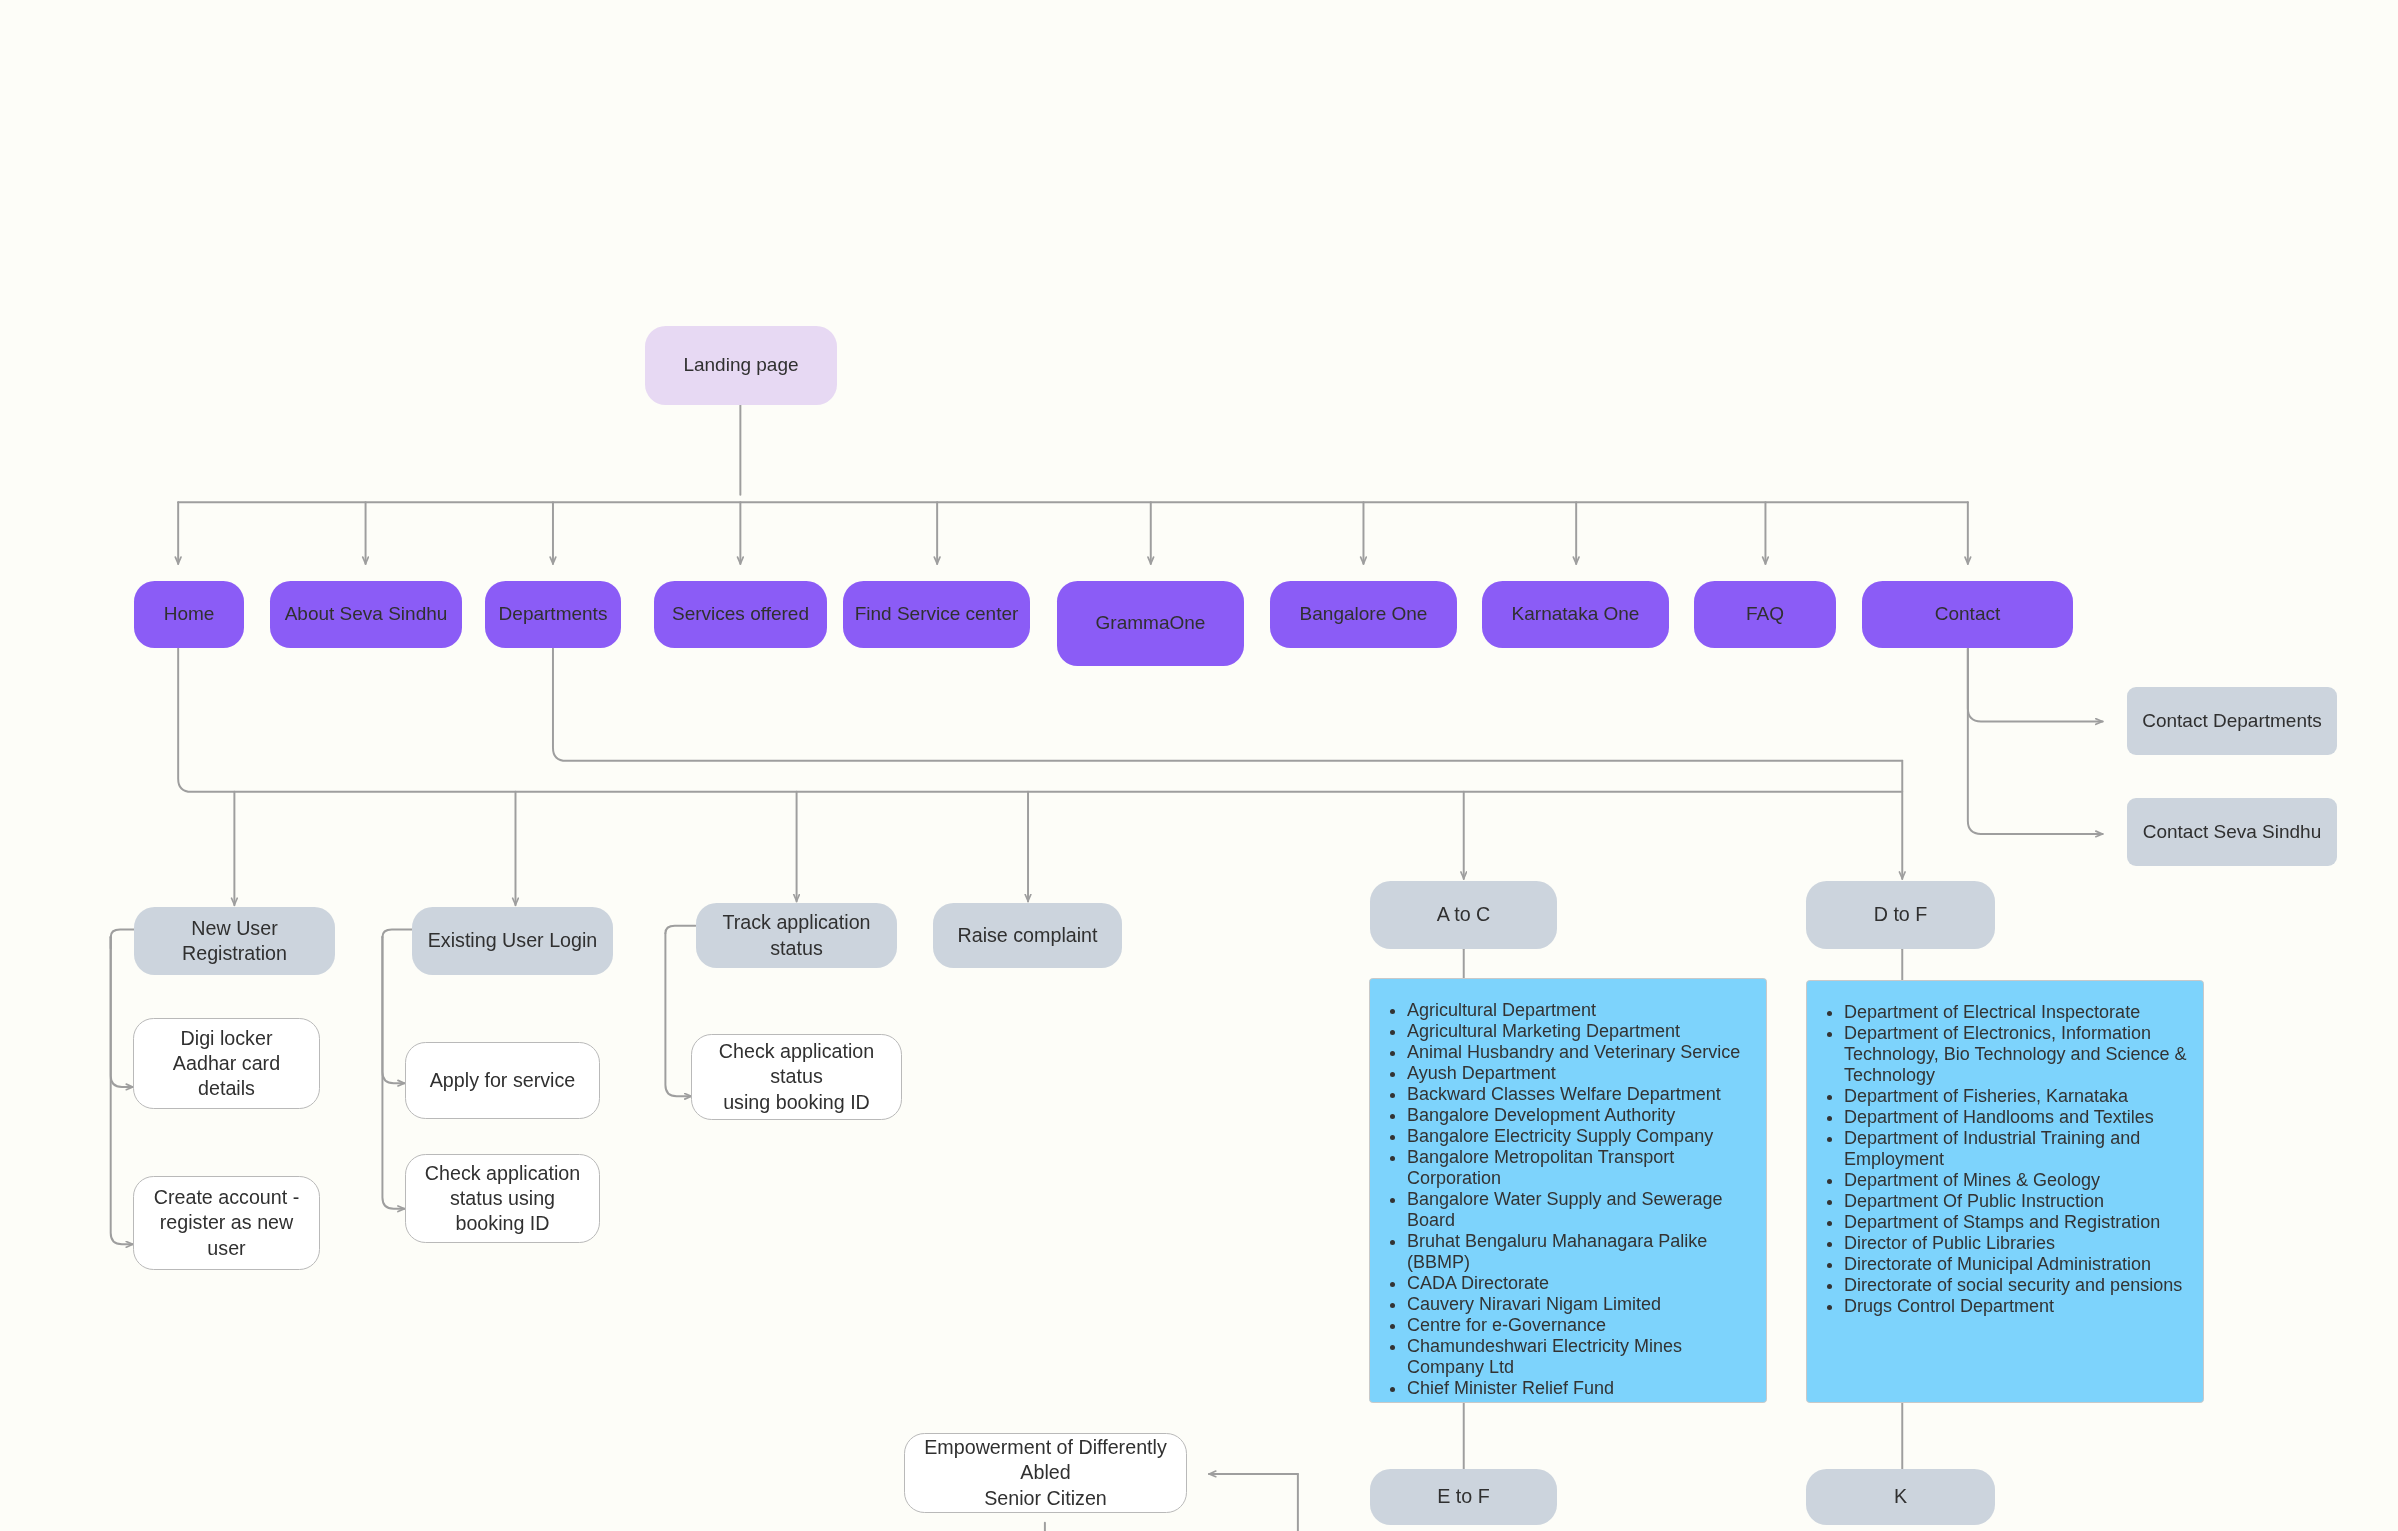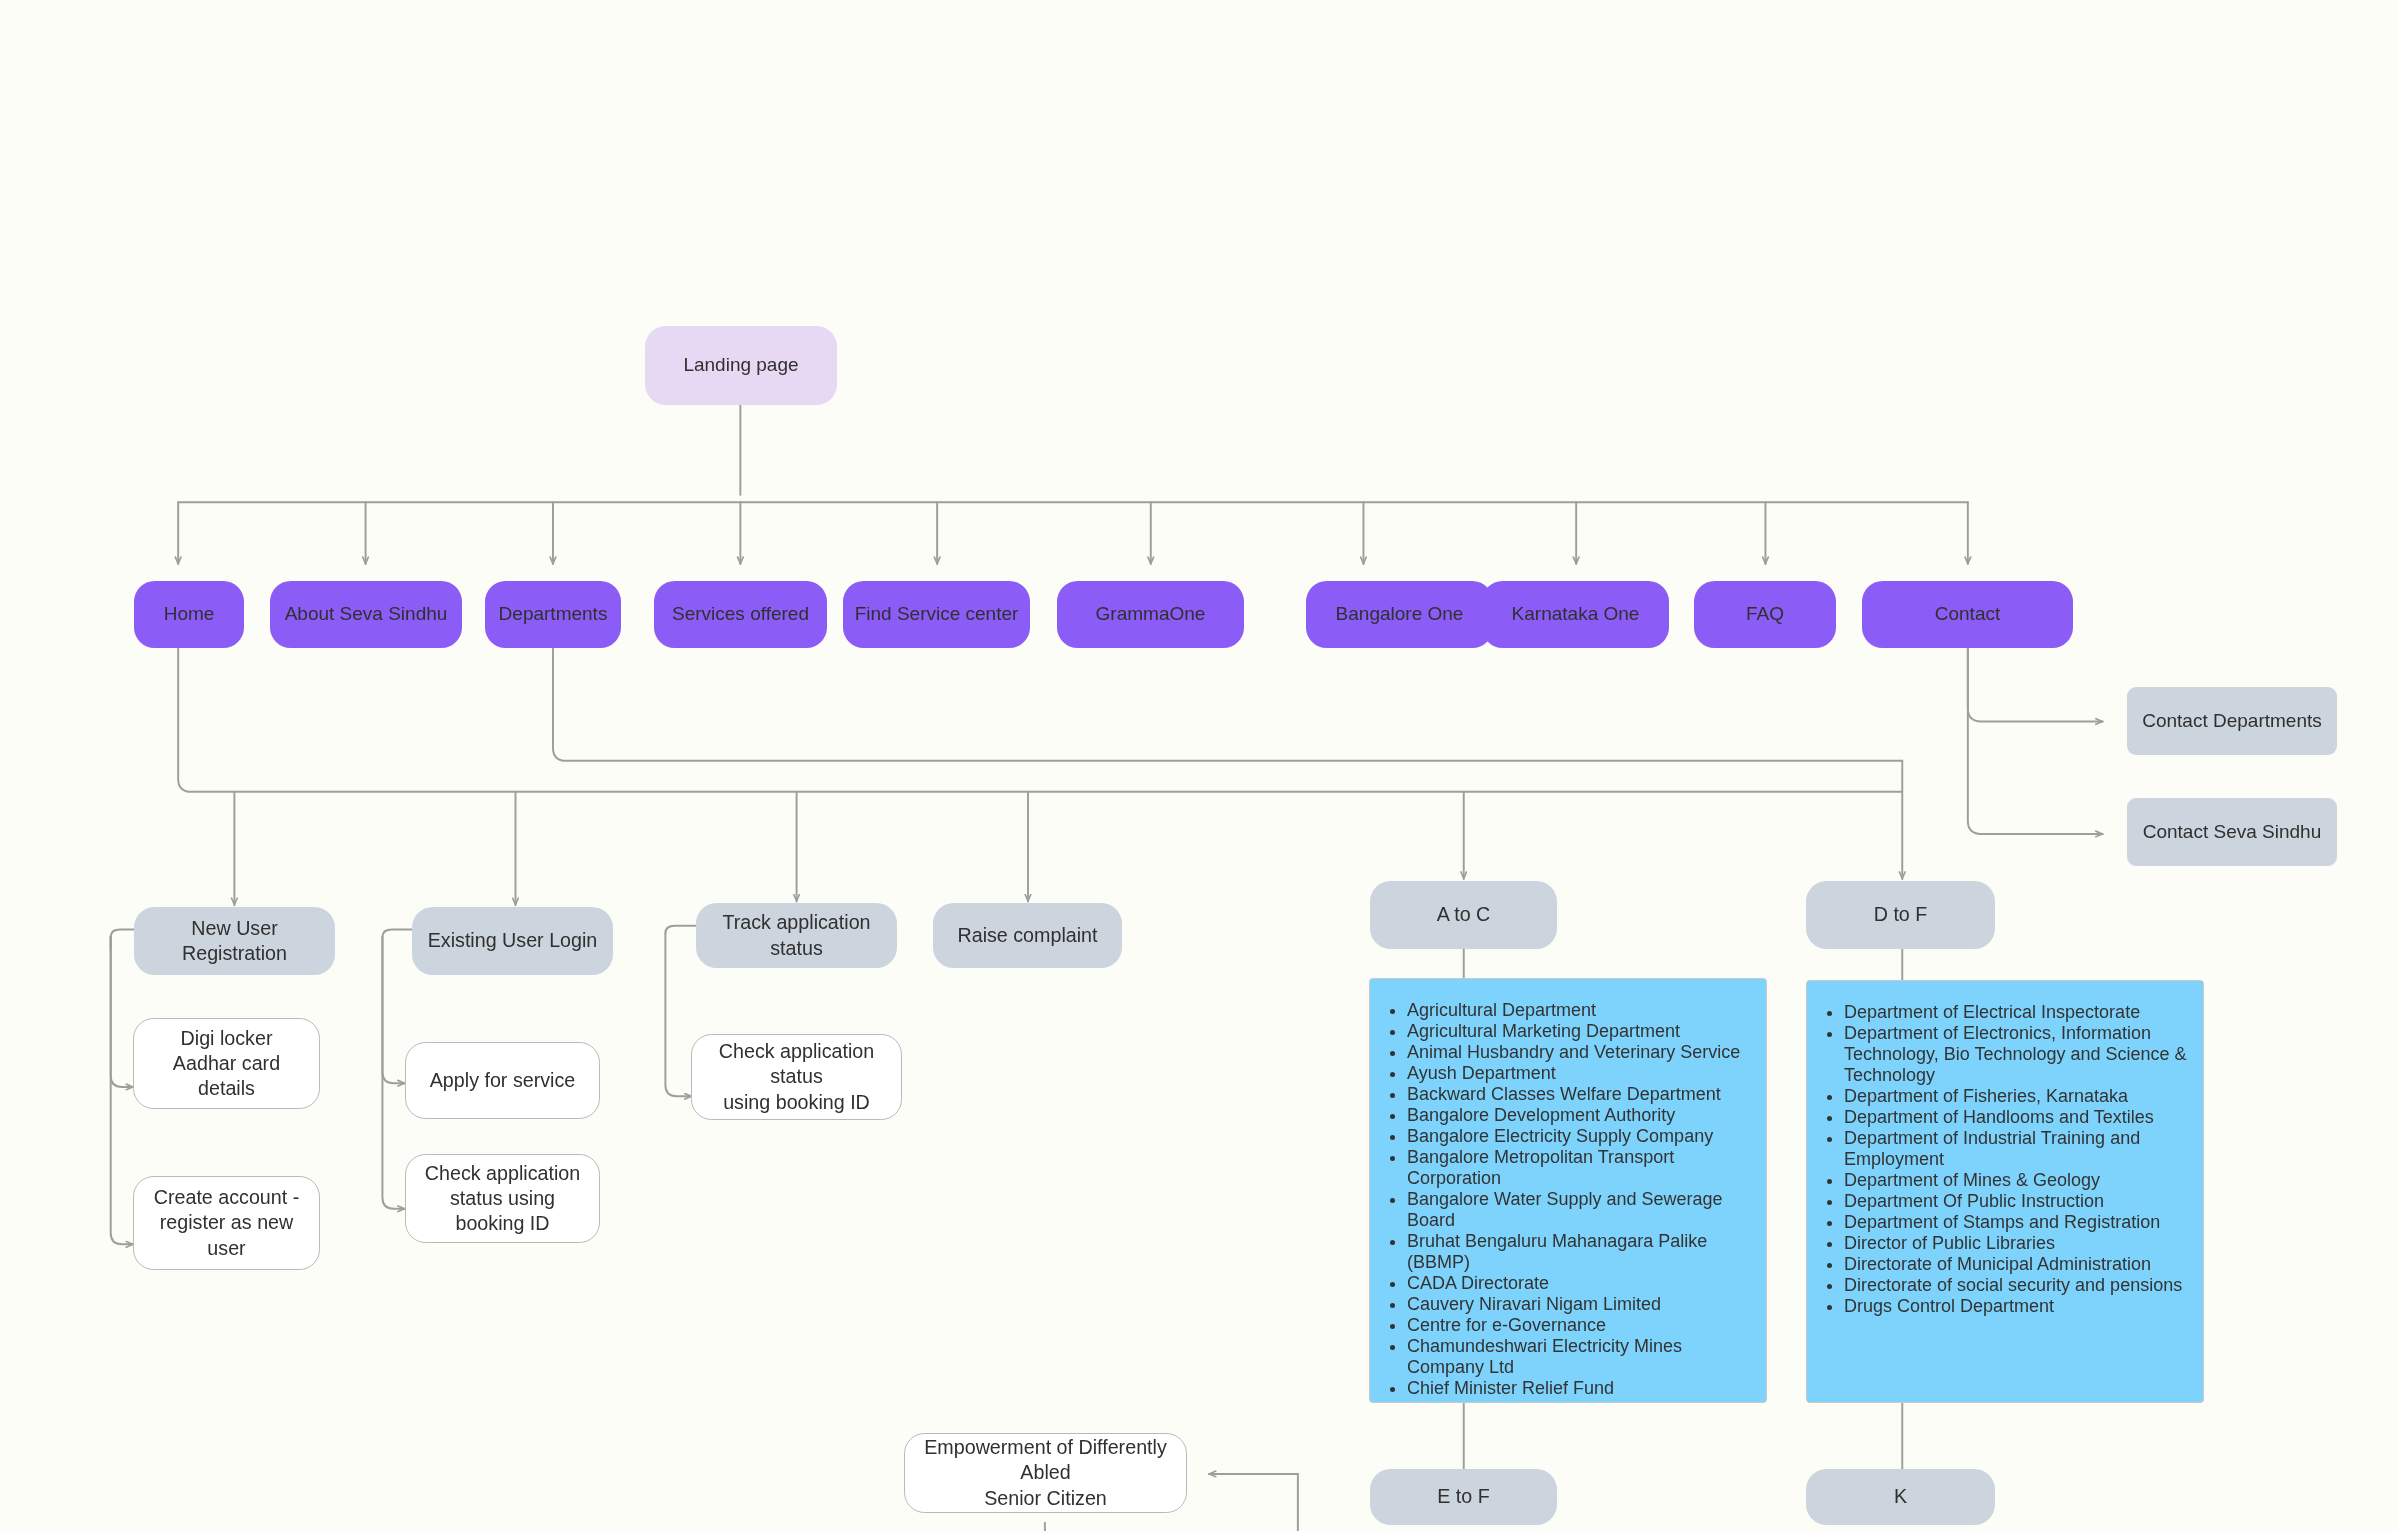--- a/index.html
+++ b/index.html
@@ -189,24 +189,24 @@
   </div>
   <div class="node n-nav" style="left:485px; top:581px; width:136px; height:67px;">
     <span>Departments</span>
   </div>
   <div class="node n-nav" style="left:654px; top:581px; width:173px; height:67px;">
     <span>Services offered</span>
   </div>
   <div class="node n-nav" style="left:843px; top:581px; width:187px; height:67px;">
     <span>Find Service center</span>
   </div>
-  <div class="node n-nav" style="left:1057px; top:581px; width:187px; height:67px;">
+  <div class="node n-nav" style="left:1057px; top:581px; width:187px; height:85px;">
     <span>GrammaOne</span>
   </div>
-  <div class="node n-nav" style="left:1270px; top:581px; width:187px; height:67px;margin-left:36px;">
+  <div class="node n-nav" style="left:1270px; top:581px; width:187px; height:67px;">
     <span>Bangalore One</span>
   </div>
   <div class="node n-nav" style="left:1482px; top:581px; width:187px; height:67px;">
     <span>Karnataka One</span>
   </div>
   <div class="node n-nav" style="left:1694px; top:581px; width:142px; height:67px;">
     <span>FAQ</span>
   </div>
   <div class="node n-nav" style="left:1862px; top:581px; width:211px; height:67px;">
     <span>Contact</span>

